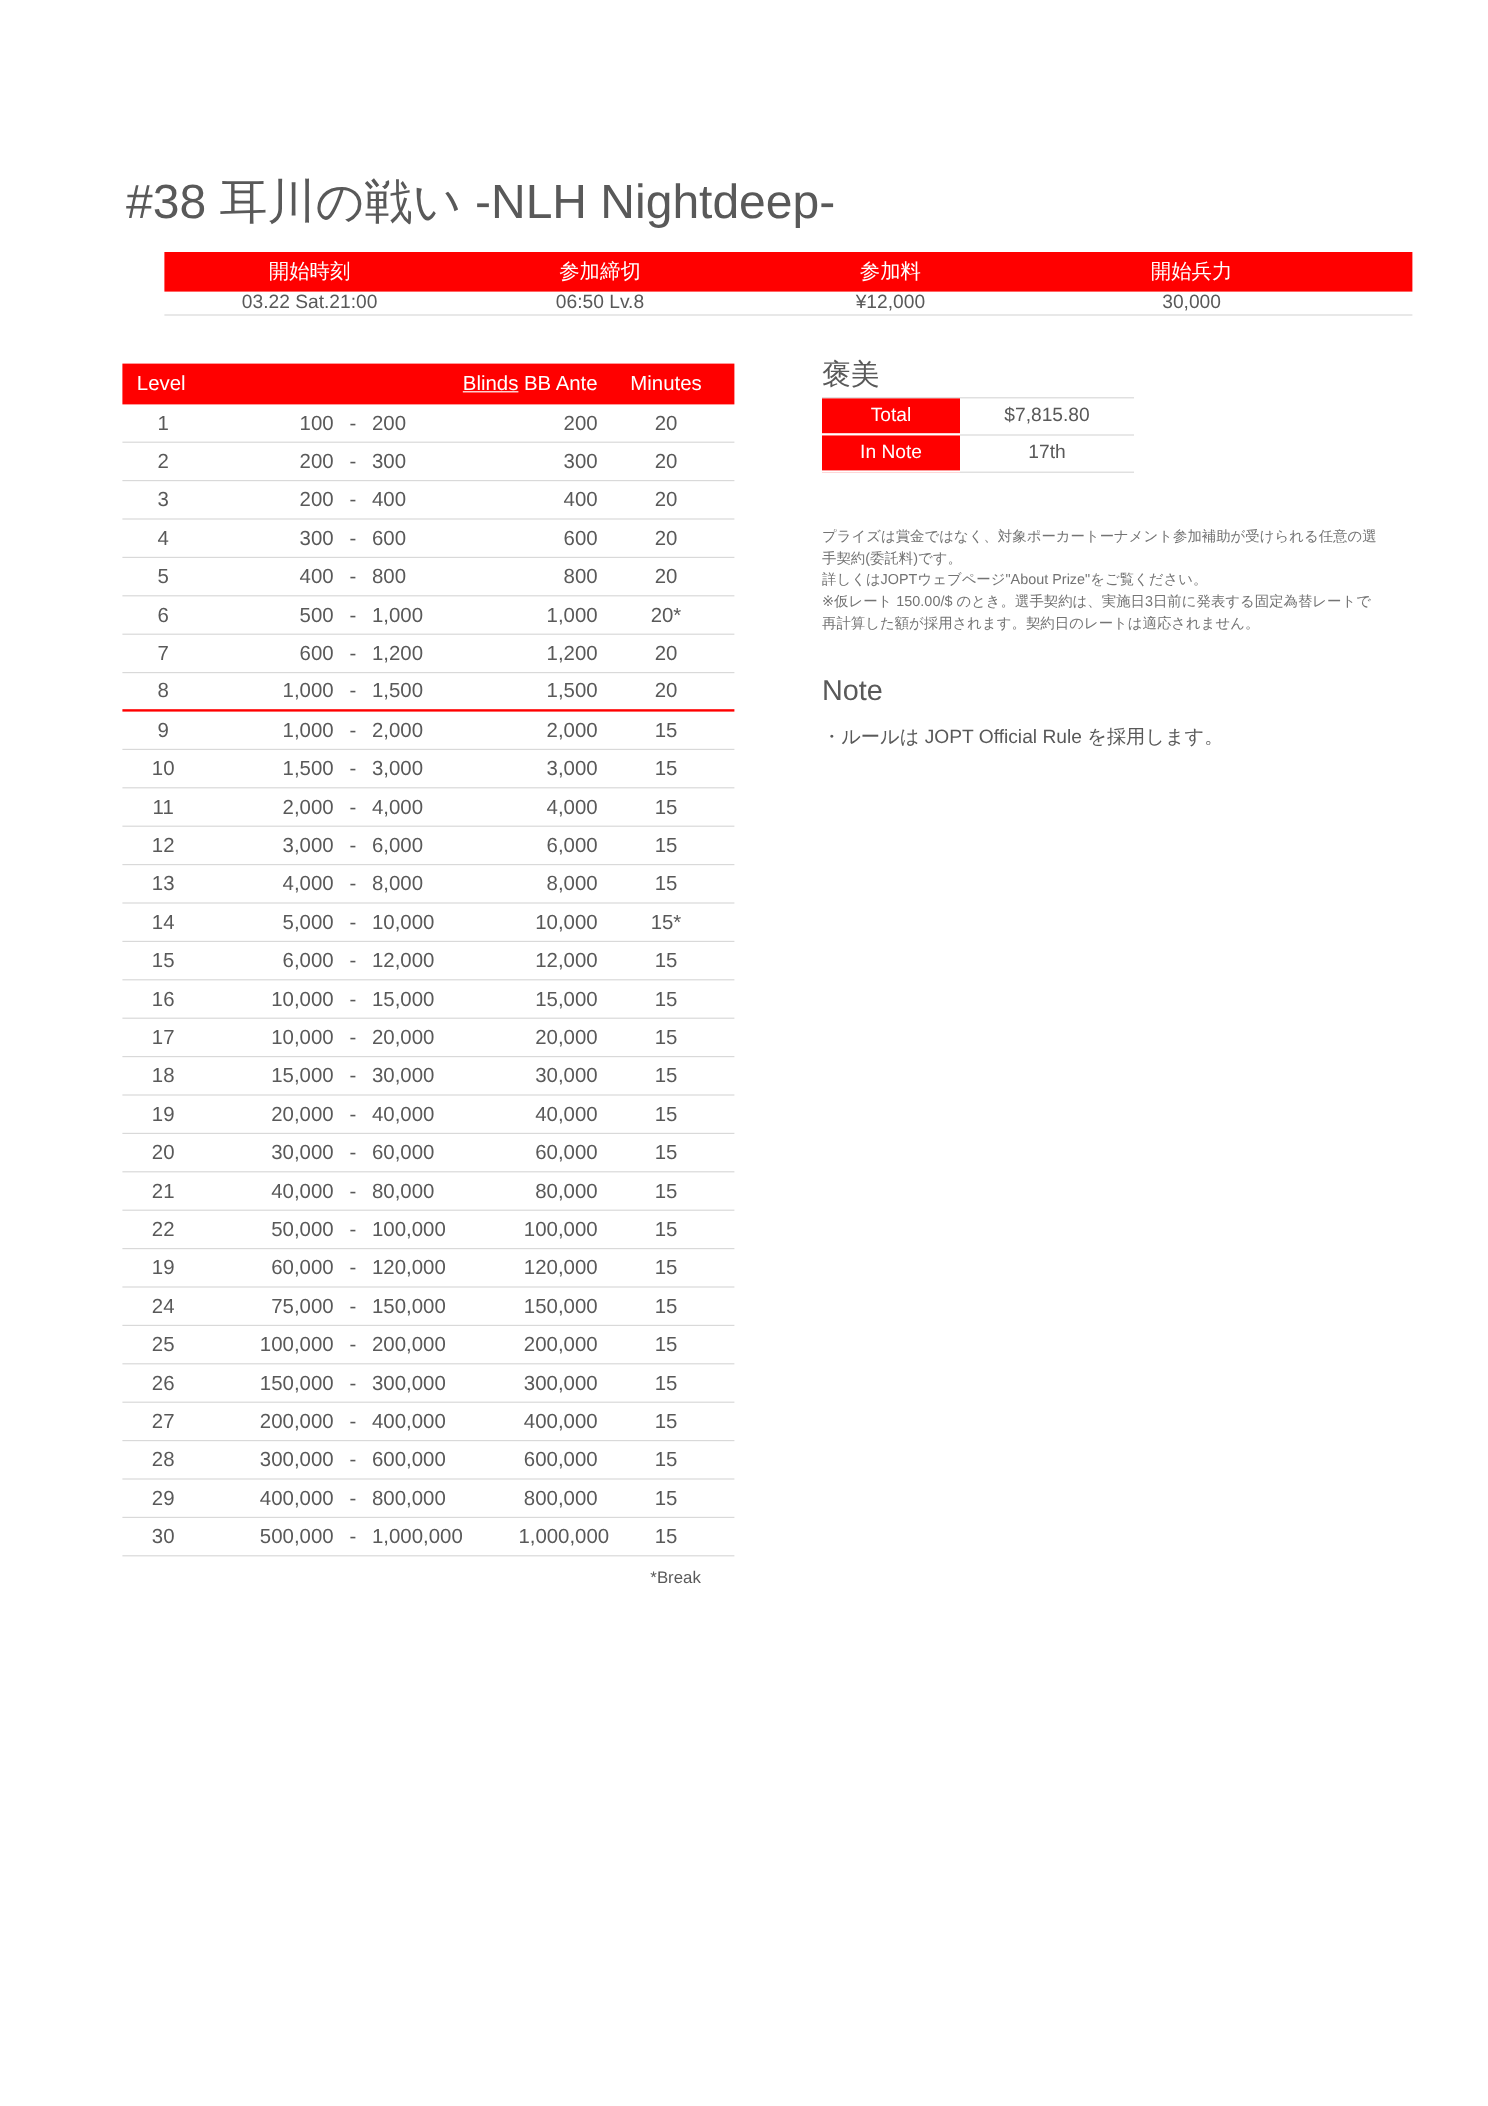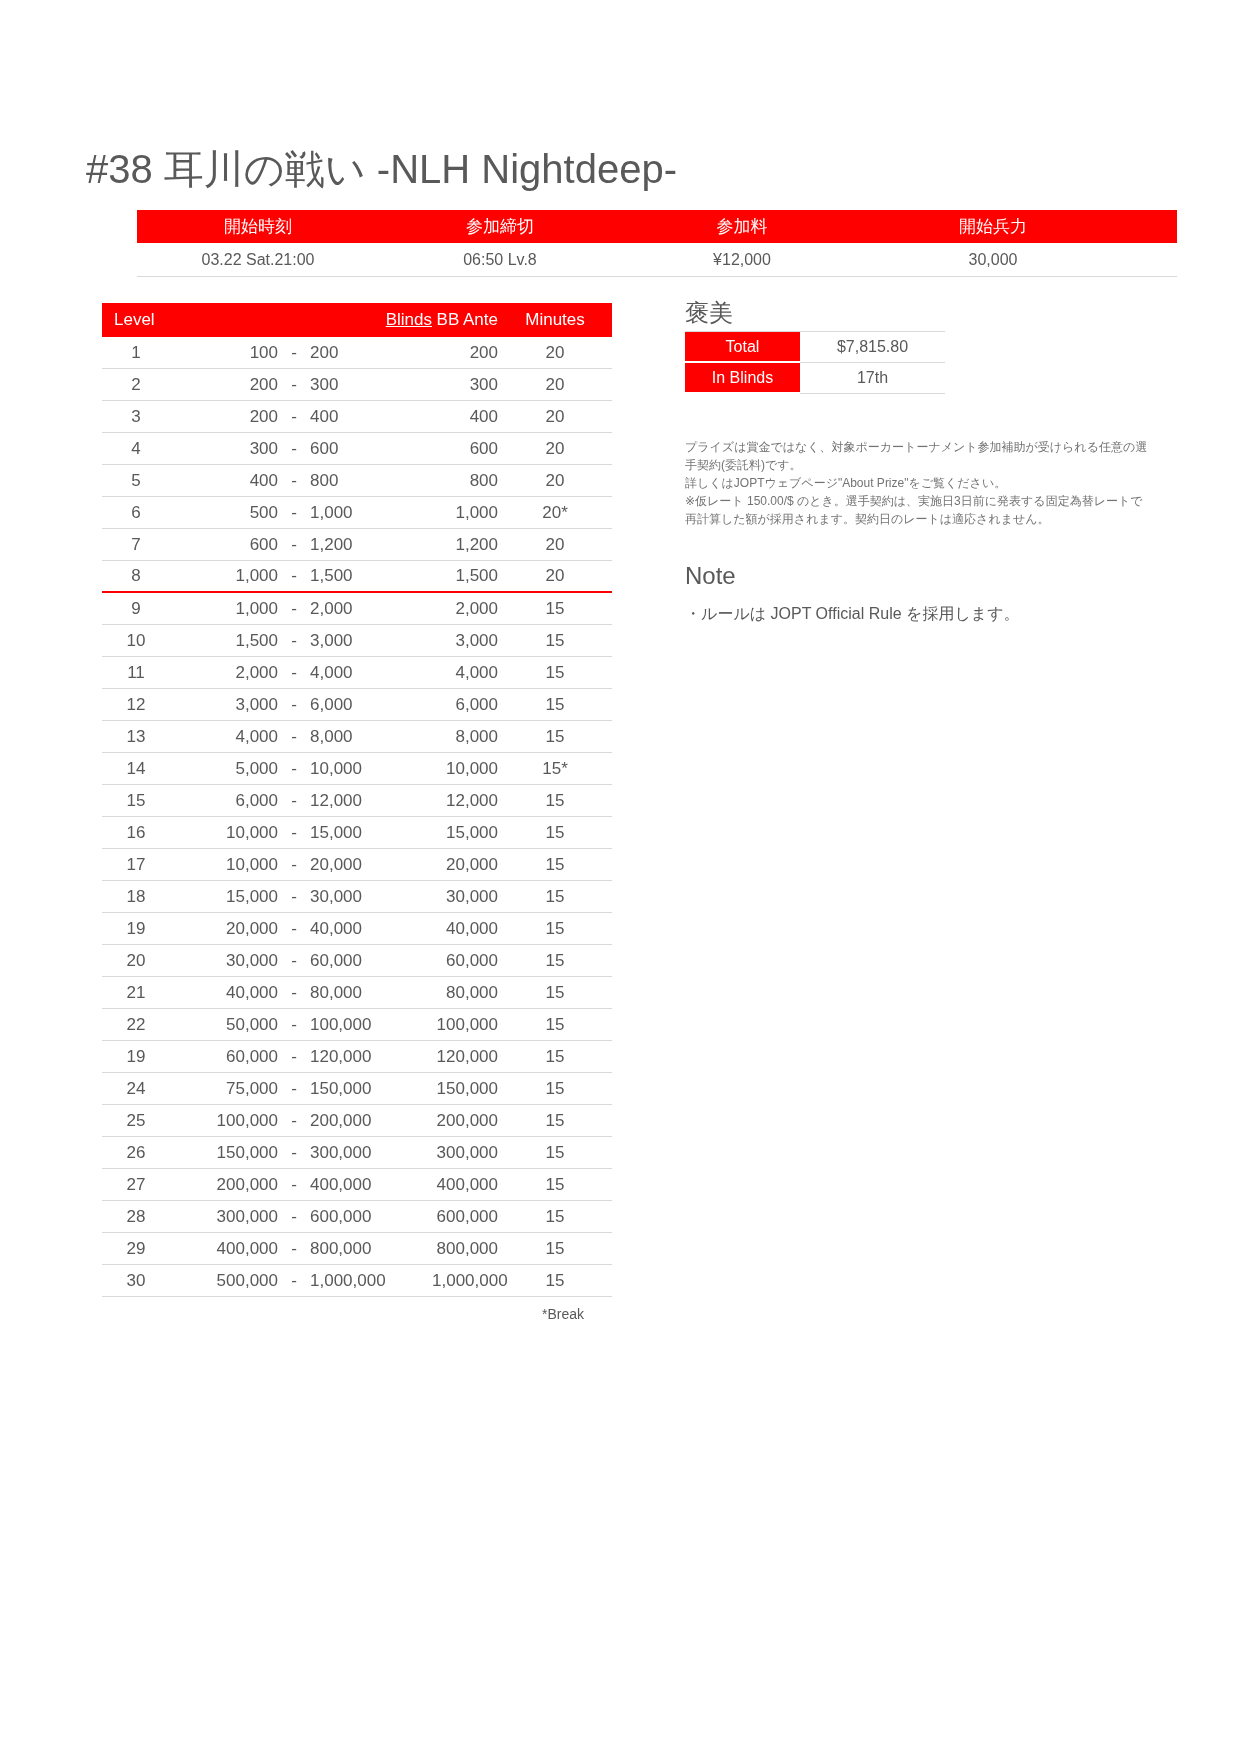--- a/index.html
+++ b/index.html
@@ -6,42 +6,42 @@
   html,body { background:#ffffff; }
   body {
     position:relative;
     width:1240px; height:1755px;
     overflow:hidden;
     font-family:"Liberation Sans","DejaVu Sans",sans-serif;
     color:var(--text-gray,#595959);
   }
 
   .title {
-    position:absolute; left:86px; top:145px;
+    position:absolute; left:105px; top:145px;
     font-size:40px; line-height:48px;
     color:var(--text-gray,#595959);
     white-space:nowrap;
   }
 
   
   .info-bar, .info-values {
     position:absolute; left:92px; width:1040px;
     display:grid; grid-template-columns:242px 242px 242px 260px 1fr;margin-left:45px;
   }
   .info-bar {
     top:210px; height:33px;
     background:var(--accent-red,#ff0000);
     color:#ffffff; font-size:17px;
   }
   .info-bar .c, .info-values .c {
     display:flex; align-items:center; justify-content:center;
     white-space:nowrap;
   }
   .info-values {
-    top:243px; height:34px;
+    top:243px; height:20px;
     color:var(--text-gray,#595959); font-size:16px;
     border-bottom:1px solid var(--border-gray,#d9d9d9);
   }
 
   
   .st { position:absolute; left:102px; top:303px; width:510px; }
   .st-header {
     display:grid; grid-template-columns:68px 108px 32px 122px 66px 114px;
     height:34px; align-items:center;
     background:var(--accent-red,#ff0000);
@@ -378,21 +378,21 @@
 </div>
 
 <div class="prize">
   <div class="prize-heading">褒美</div>
   <div id="prize-table">
       <div class="prize-row">
         <div class="p-label">Total</div>
         <div class="p-value">$7,815.80</div>
       </div>
       <div class="prize-row">
-        <div class="p-label">In Blinds</div>
+        <div class="p-label">In Note</div>
         <div class="p-value">17th</div>
       </div>
     </div>
 </div>
 
 <div class="disclaimer" id="disclaimer">
     <div>プライズは賞金ではなく、対象ポーカートーナメント参加補助が受けられる任意の選</div>
     <div>手契約(委託料)です。</div>
     <div>詳しくはJOPTウェブページ"About Prize"をご覧ください。</div>
     <div>※仮レート 150.00/$ のとき。選手契約は、実施日3日前に発表する固定為替レートで</div>

